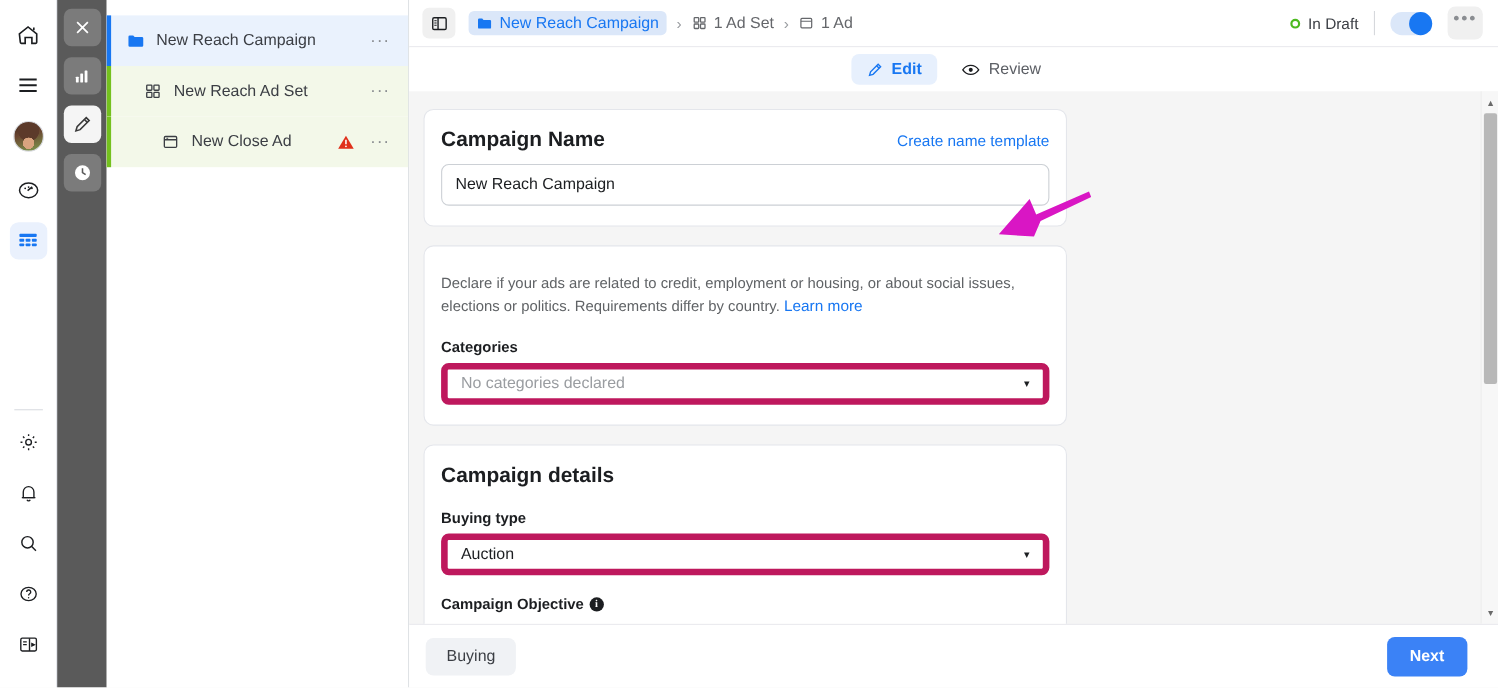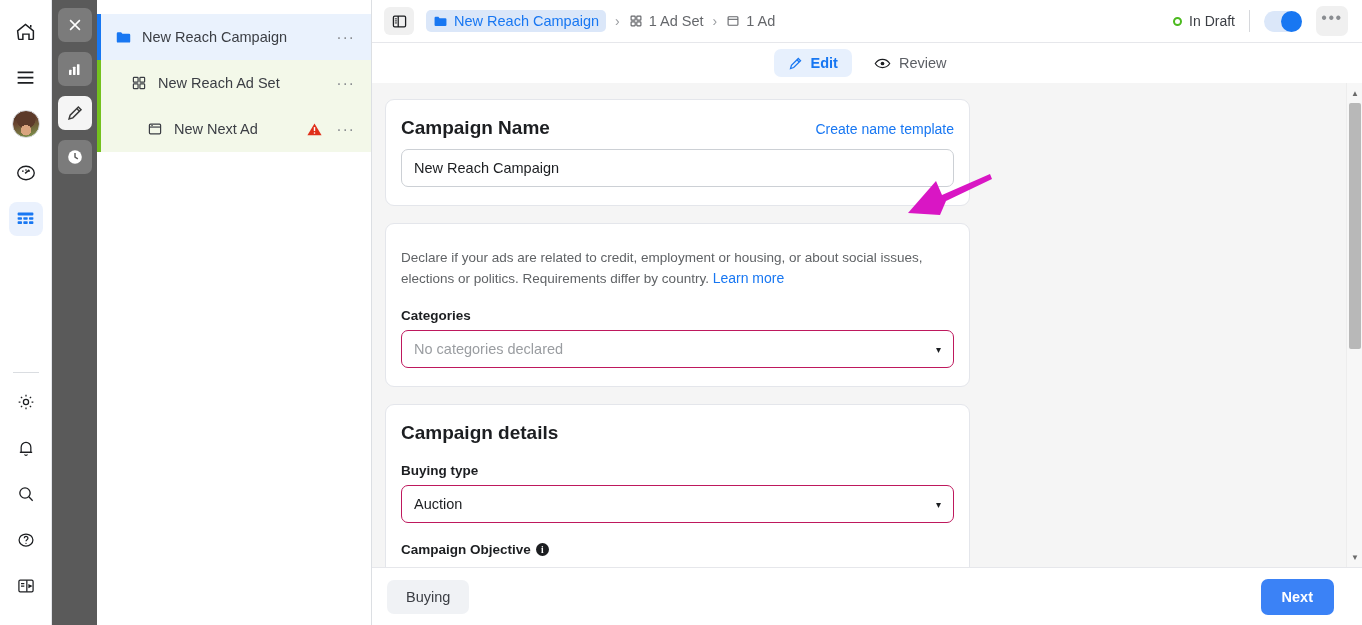--- a/index.html
+++ b/index.html
@@ -149,21 +149,21 @@
   .hd-right { margin-left: auto; }
   .desc { font-size: 13.5px; color: #606366; line-height: 20px; margin-top: 7px; }
   .flabel { font-size: 13.5px; font-weight: bold; color: #1c1e21; margin: 19px 0 7px 0; display:flex; align-items:center; gap:5px; }
   .inputbox {
     height: 38px; border: 1px solid #ccd0d5; border-radius: 7px;
     background: #ffffff; display: flex; align-items: center;
     padding: 0 12px; font-size: 14.5px; color: #1c1e21;
     margin-top: 10px;
   }
   .selectbox {
-    height: 38px; border: 1px solid #be185d; border-radius: 7px;
+    height: 38px; border: 6px solid #be185d; border-radius: 7px;
     background: #ffffff; display: flex; align-items: center;
     padding: 0 12px; font-size: 14.5px; color: #1c1e21;
   }
   .selectbox.ph span.val { color: #9a9da1; }
   .caret { margin-left: auto; color: #1c1e21; font-size: 10px; }
   .info-i {
     width: 13px; height: 13px; border-radius: 50%; background: #1c1e21; color: #ffffff;
     font-size: 9.5px; font-weight: bold; display:inline-flex; align-items:center; justify-content:center;
     font-family: "Liberation Serif", serif;
   }
@@ -331,21 +331,21 @@
     </div>
 
     <div class="tree-row ad">
       <span class="t-ico" style="margin-left:44px">
         <svg width="16" height="16" viewBox="0 0 24 24" fill="none" stroke="#3b3e44" stroke-width="1.8">
             <rect x="3.6" y="4.6" width="16.8" height="14.8" rx="1.6"></rect>
             <path d="M3.6 9.1h16.8"></path>
             <path d="M6.4 6.9h2.4" stroke-width="1.4"></path>
           </svg>
       </span>
-      <span class="t-label">New Next Ad</span>
+      <span class="t-label">New Close Ad</span>
       <span class="t-grow"></span>
       <span class="warn">
         <svg width="17" height="17" viewBox="0 0 24 24">
             <path d="M12 3.4 22 20H2z" fill="#e0301a"></path>
             <path d="M12 8.6v5.6" stroke="#ffffff" stroke-width="2"></path>
             <circle cx="12" cy="17" r="1.15" fill="#ffffff"></circle>
           </svg>
       </span>
       <span class="dots">...</span>
     </div>

